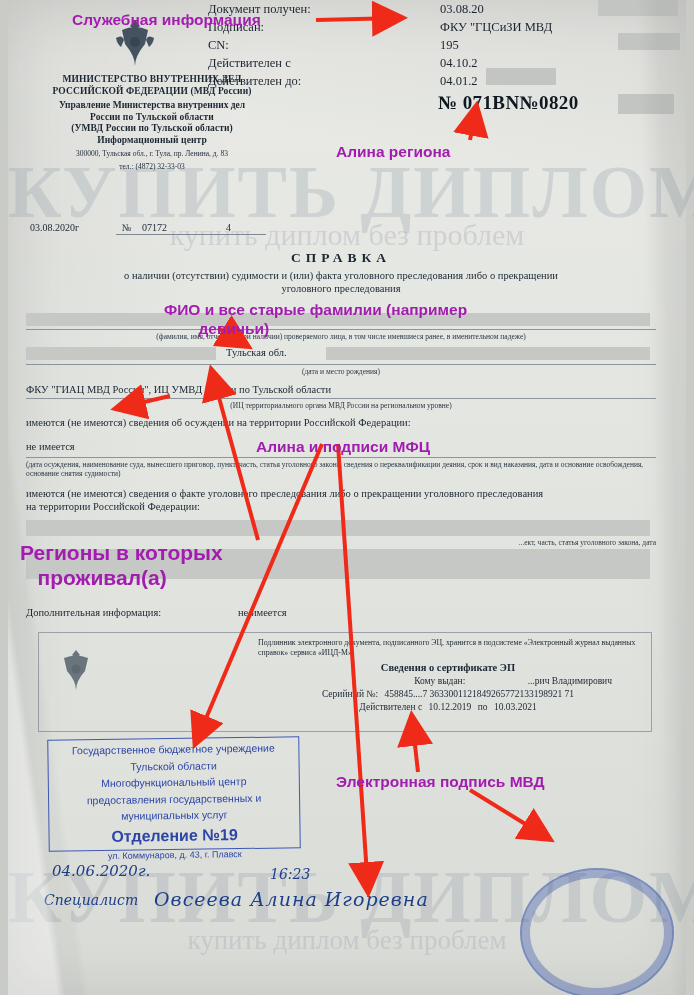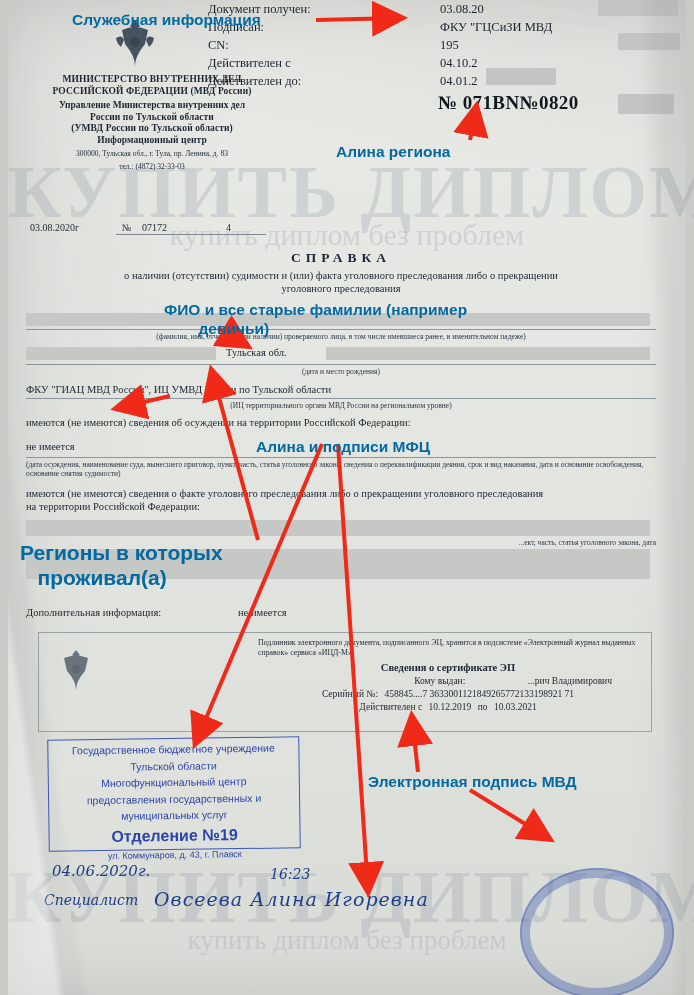--- a/index.html
+++ b/index.html
@@ -101,21 +101,21 @@
   
   #seal{
     position:absolute;left:512px;top:868px;width:150px;height:126px;
     border:2px solid rgba(43,74,170,0.55);border-radius:50%;
     box-shadow:inset 0 0 0 6px rgba(255,255,255,0), inset 0 0 0 8px rgba(43,74,170,0.35);
   }
 
   
   #annot{position:absolute;inset:0;pointer-events:none;}
   .note{
-    position:absolute;color:#0369a1;font-family:"Liberation Sans", sans-serif;
+    position:absolute;color:#a21caf;font-family:"Liberation Sans", sans-serif;
     font-weight:bold;font-size:15.5px;line-height:19px;white-space:pre;
   }
   .note.big{font-size:21px;line-height:25px;margin-top:12px;}
 </style>
 </head>
 <body>
 
 <div id="paper">
 
   <div class="wm wm1">КУПИТЬ ДИПЛОМ</div>
@@ -283,13 +283,13 @@
   <line x1="470" y1="790" x2="548" y2="838" stroke="#ef2a18" stroke-width="4" marker-end="url(#ah)"></line>
 </svg>
 
 <div class="note" style="left:72px;top:10px;">Служебная информация</div>
 <div class="note" style="left:336px;top:142px;">Алина региона</div>
 <div class="note" style="left:164px;top:300px;">ФИО и все старые фамилии (например
         девичьи)</div>
 <div class="note" style="left:256px;top:437px;">Алина и подписи МФЦ</div>
 <div class="note big" style="left:20px;top:528px;">Регионы в которых
    проживал(а)</div>
-<div class="note" style="left:336px;top:772px;margin-left:32px;">Электронная подпись МВД</div>
+<div class="note" style="left:336px;top:772px;">Электронная подпись МВД</div>
 
 </body></html>

